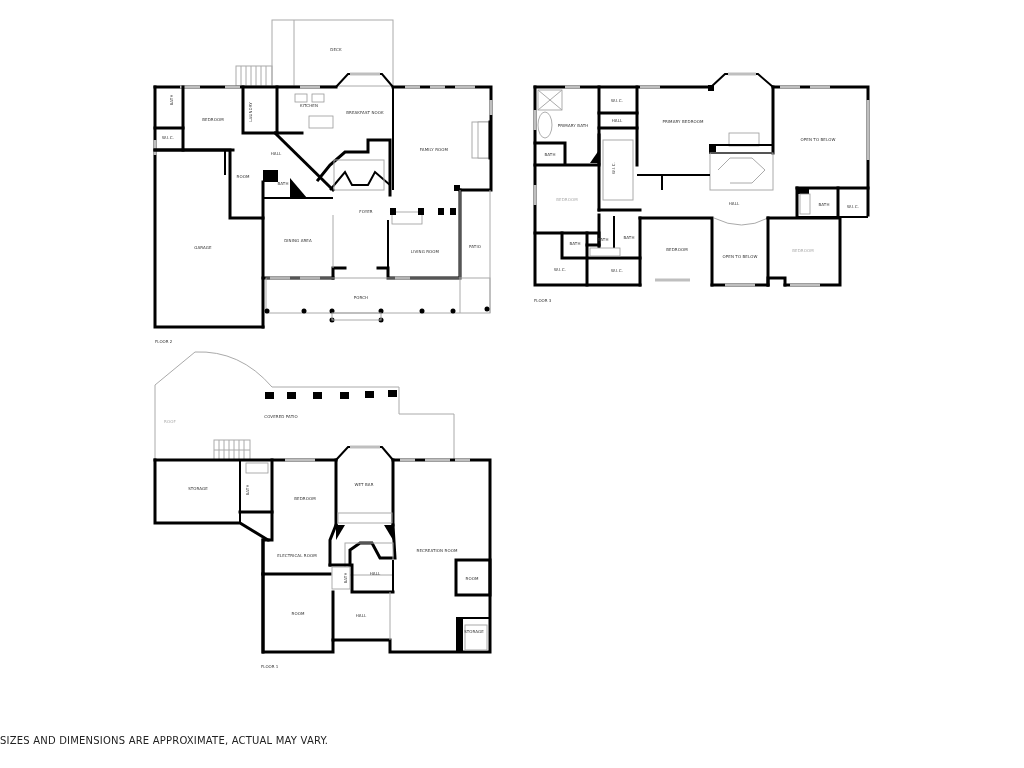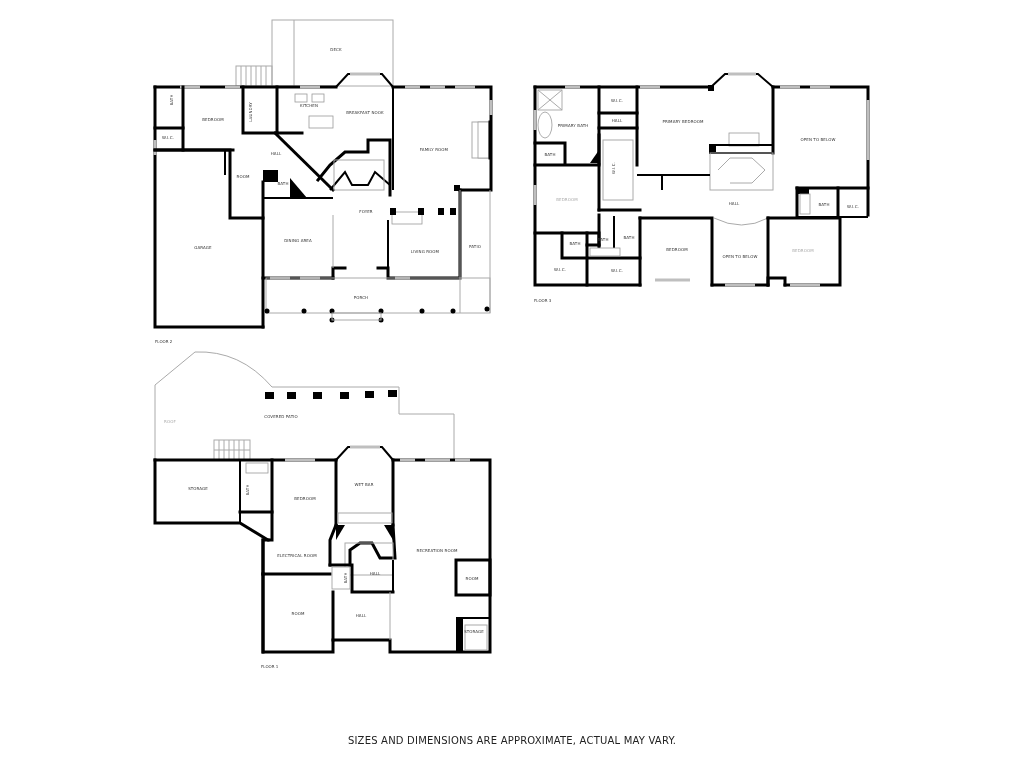--- a/index.html
+++ b/index.html
@@ -8,21 +8,21 @@
     .wall { stroke: #000; stroke-width: 3; fill: none; stroke-linecap: square; }
     .wall-thin { stroke: #000; stroke-width: 2; fill: none; }
     .win { stroke: #bfbfbf; stroke-width: 3; fill: none; }
     .line { stroke: #aaaaaa; stroke-width: 1; fill: none; }
     .fix { stroke: #999; stroke-width: 0.8; fill: #fff; }
     .solid { fill: #000; }
     .lbl { font-family: "DejaVu Sans", sans-serif; font-size: 4px; fill: #333; text-anchor: middle; dominant-baseline: middle; letter-spacing: 0.1px; }
     .lbl-grey { fill: #aaa; }
     .floor-lbl { font-family: "DejaVu Sans", sans-serif; font-size: 4px; fill: #333; }
     .disclaimer {
-      position: absolute; left: 0; width: 1024px; top: 735px; text-align: center;
+      position: absolute; left: 0; width: 1024px; top: 735px; 
       font-family: "DejaVu Sans", sans-serif; font-size: 10px; color: #222; letter-spacing: 0.2px;
     }
   </style>
 </head>
 <body>
 
 <svg id="plan" viewBox="0 0 1024 768" xmlns="http://www.w3.org/2000/svg">
 
   <g>
 

